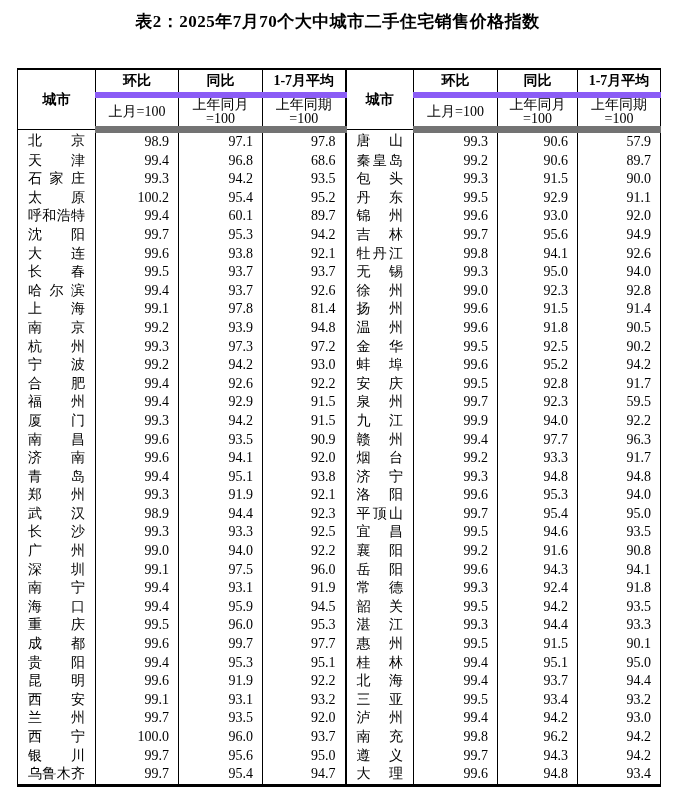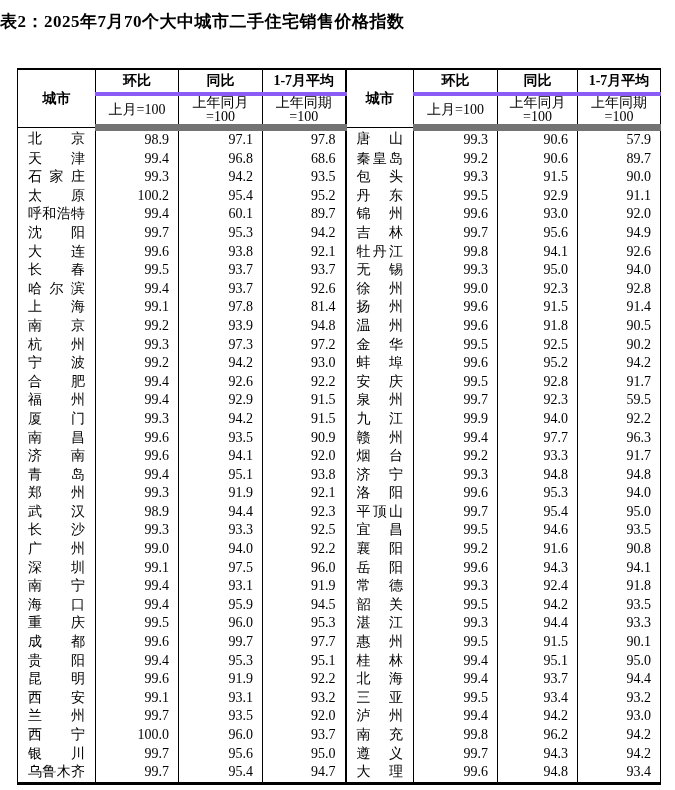--- a/index.html
+++ b/index.html
@@ -3,38 +3,38 @@
 <meta charset="utf-8">
 <style>
   html, body { margin: 0; padding: 0; background: #ffffff; }
   body {
     width: 675px; height: 790px; overflow: hidden;
     color: #000;
     font-family: "Liberation Serif", "DejaVu Serif", serif;
   }
   .title {
     margin: 0; padding-top: 10px;
-    font-size: 17px; font-weight: bold; text-align: left;
+    font-size: 17px; font-weight: bold; text-align: center;
     letter-spacing: 0.5px;
   }
   .tbl-wrap { margin: 35px 15px 0 17px; }
   table.price-table {
     border-collapse: collapse; table-layout: fixed; width: 643px;
     border-top: 2px solid #000; border-bottom: 3px solid #000;
   }
   .price-table th, .price-table td {
     border-left: 1px solid #000; border-right: 1px solid #000;
     padding: 0; margin: 0; overflow: hidden;
   }
   thead th {
     font-weight: bold; font-size: 14px; text-align: center;
     vertical-align: middle;
   }
   tr.hrow1 th { height: 22px; }
-  th.sub-top { border-bottom: 4px solid #8b5cf6; }
+  th.sub-top { border-bottom: 6px solid #8b5cf6; }
   th.city-head { border-bottom: 1px solid #000; font-family: Liberation Serif, serif; }
   tr.hrow2 th {
     height: 28px; border-bottom: 7px solid #737373;
     line-height: 14px; white-space: pre-line; font-weight: normal;
   }
   tbody td { height: 18.6px; font-size: 14px; line-height: 18.6px; }
   td.td-num { text-align: right; padding-right: 9px; font-family: "Liberation Serif", "DejaVu Serif", serif; }
   td.td-city { padding: 0 10px; }
   .jchars { display: flex; justify-content: space-between; align-items: center; height: 100%; }
   .split { border-left: 2px solid #000 !important; }

